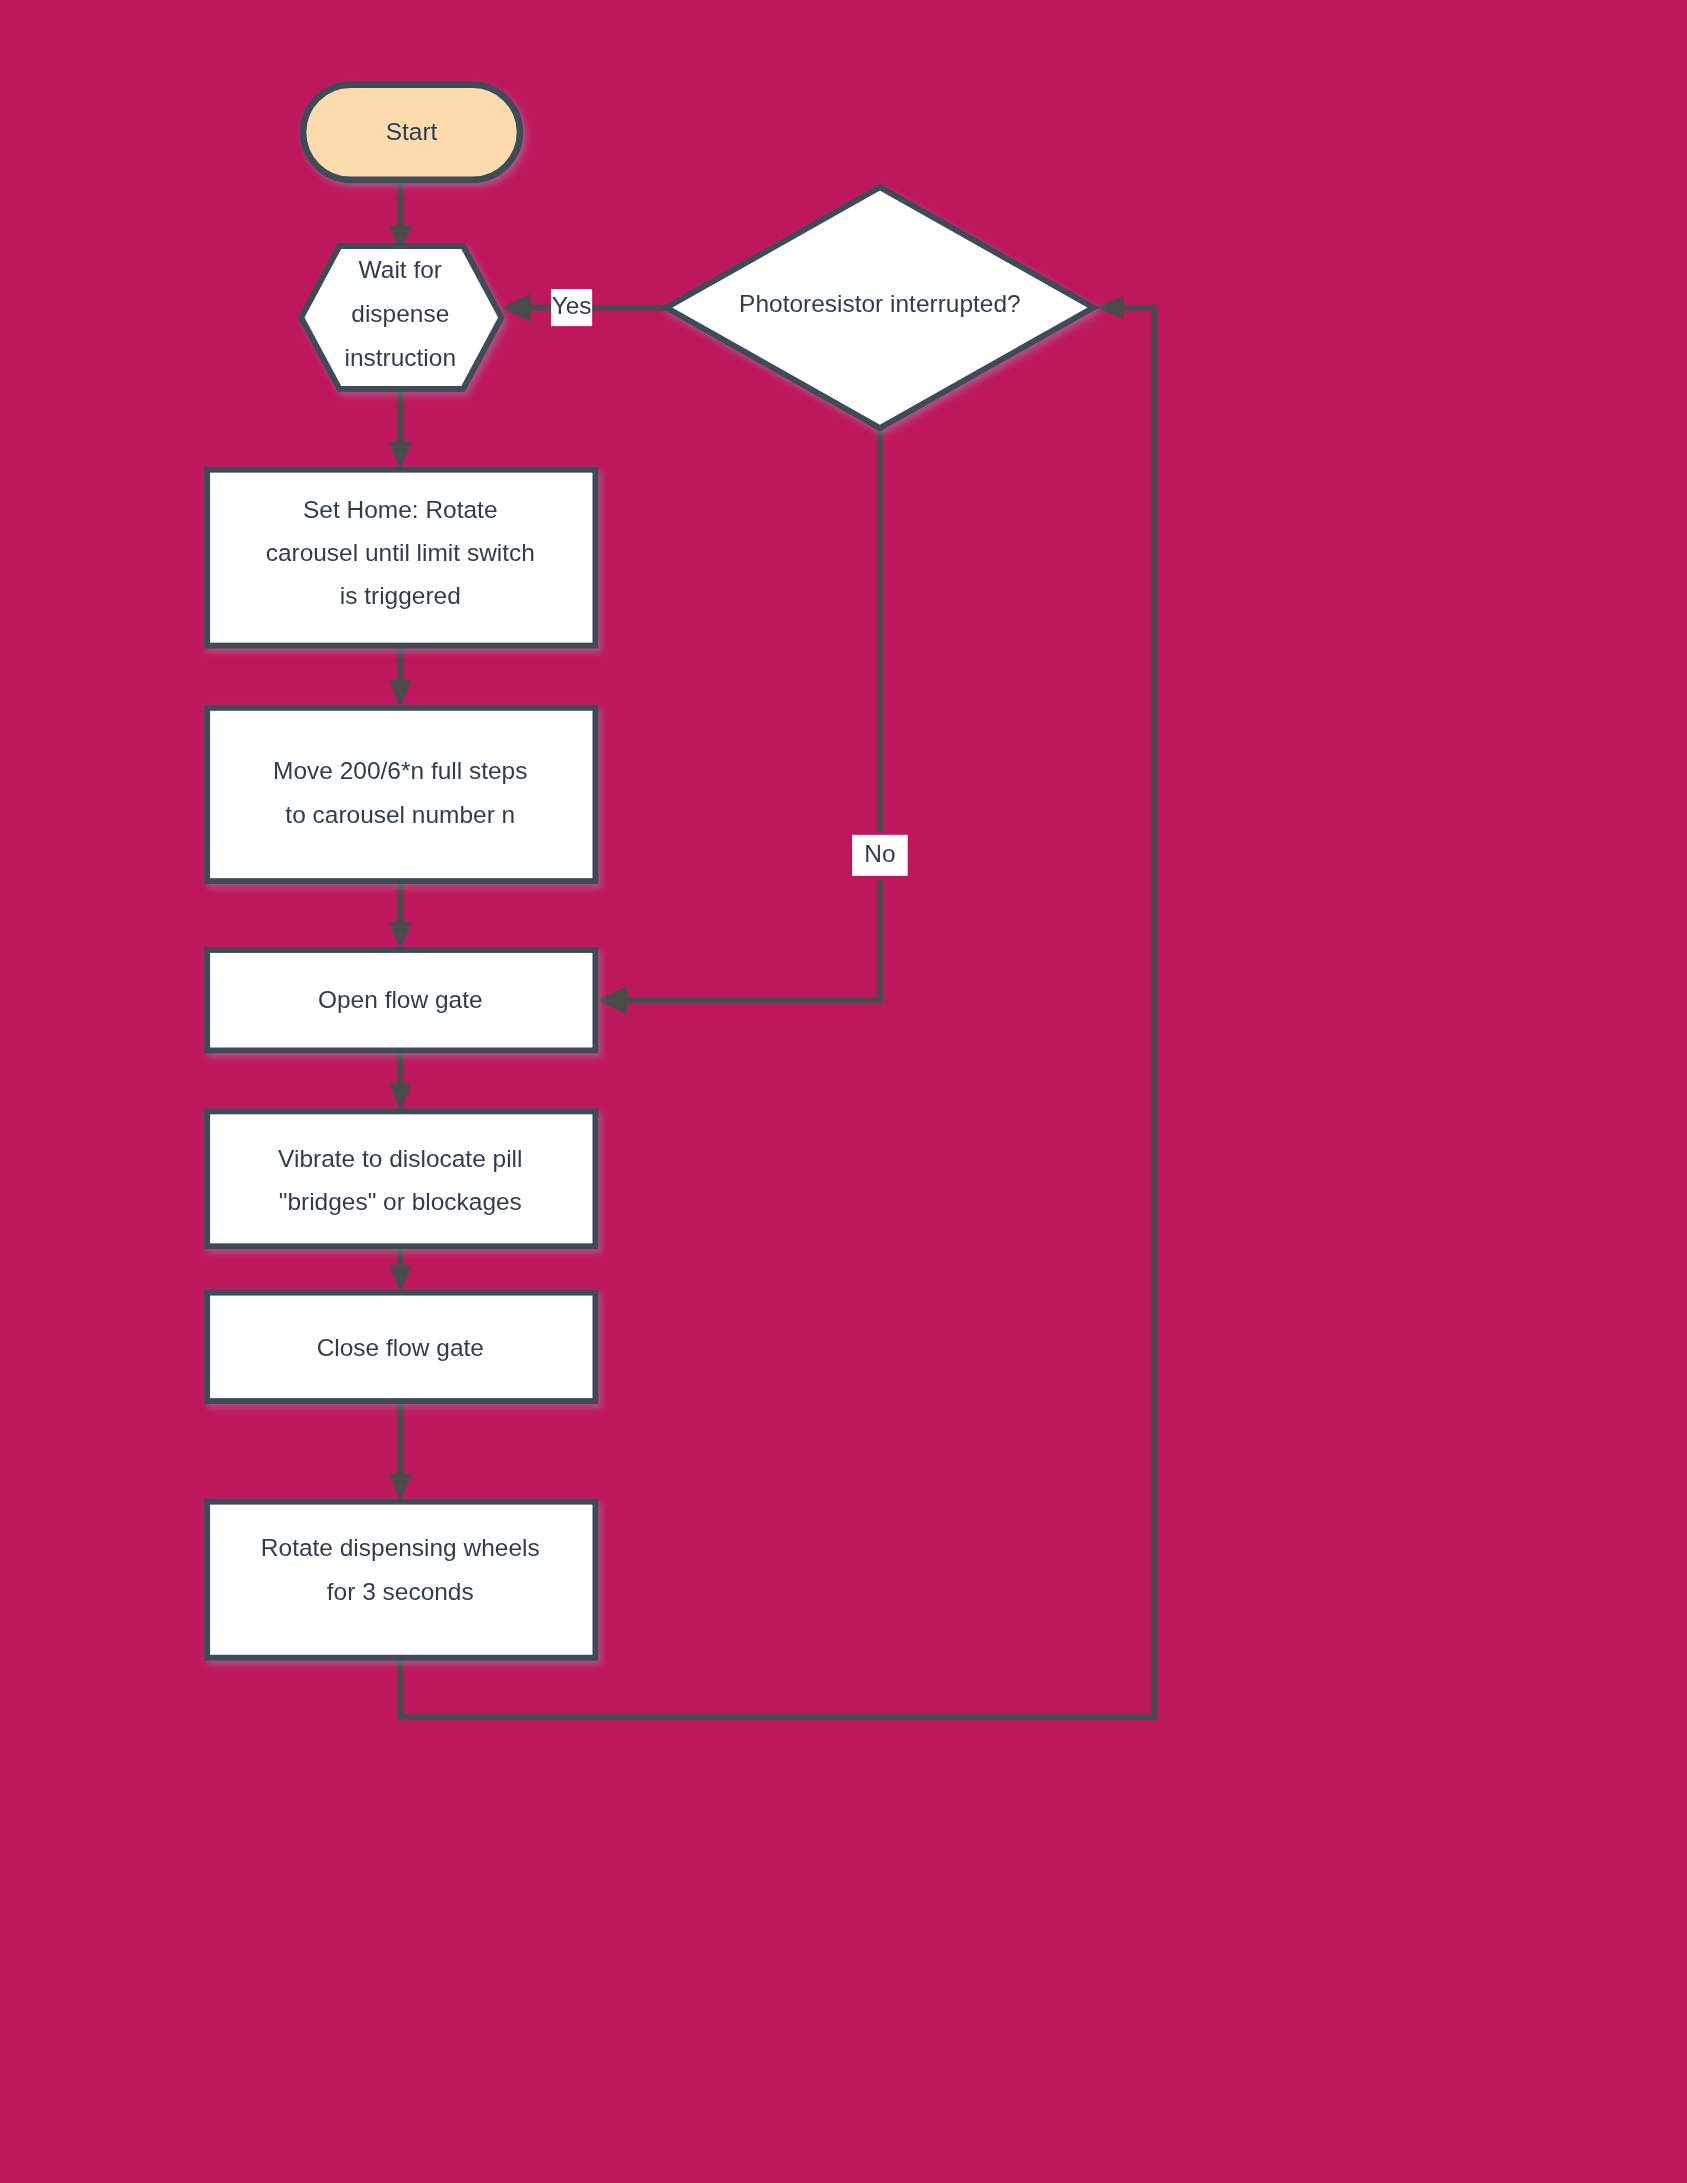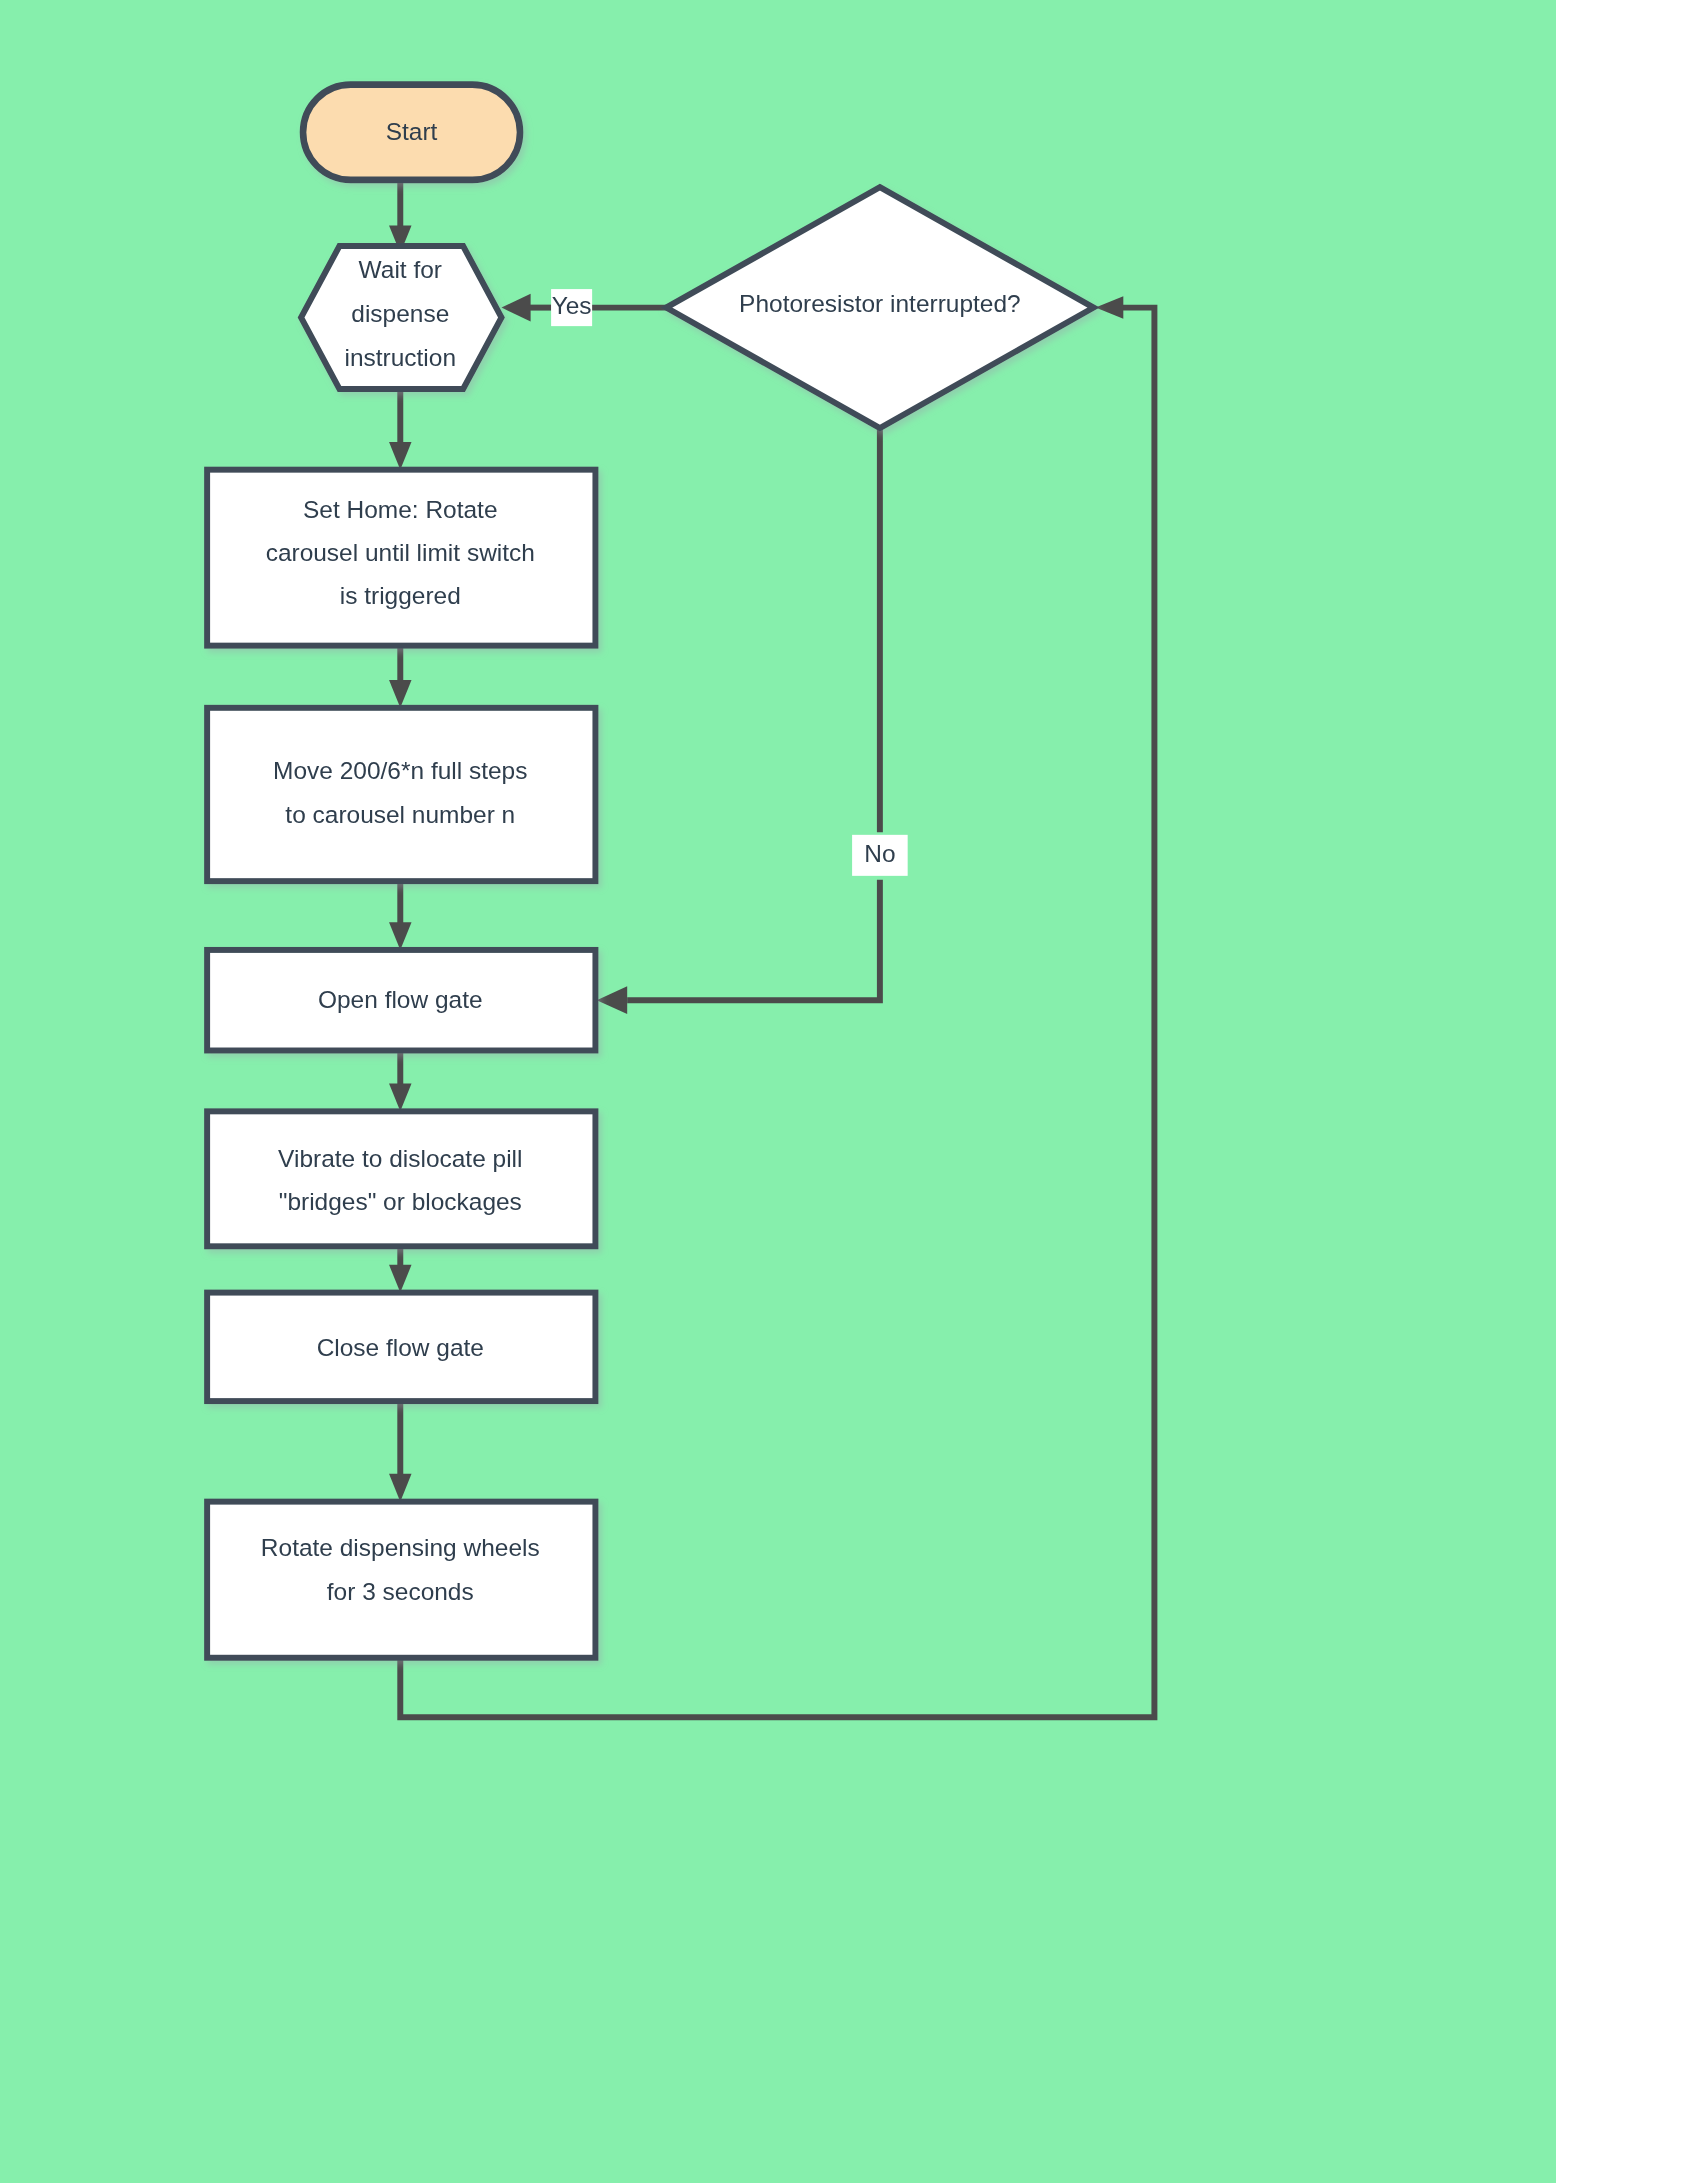--- a/index.html
+++ b/index.html
@@ -8,23 +8,23 @@
     background: #ffffff;
   }
   body {
     width: 1687px;
     height: 2183px;
     font-family: "Liberation Sans", sans-serif;
     overflow: hidden;
   }
   #stage {
     position: relative;
-    width: 1556px;
+    width: 1687px;
     height: 2183px;
-    background: #86efac;
+    background: #be185d;
   }
   #flowchart-svg {
     position: absolute;
     left: 0;
     top: 0;
     width: 1687px;
     height: 2183px;
   }
   .node-shape {
     fill: #ffffff;

